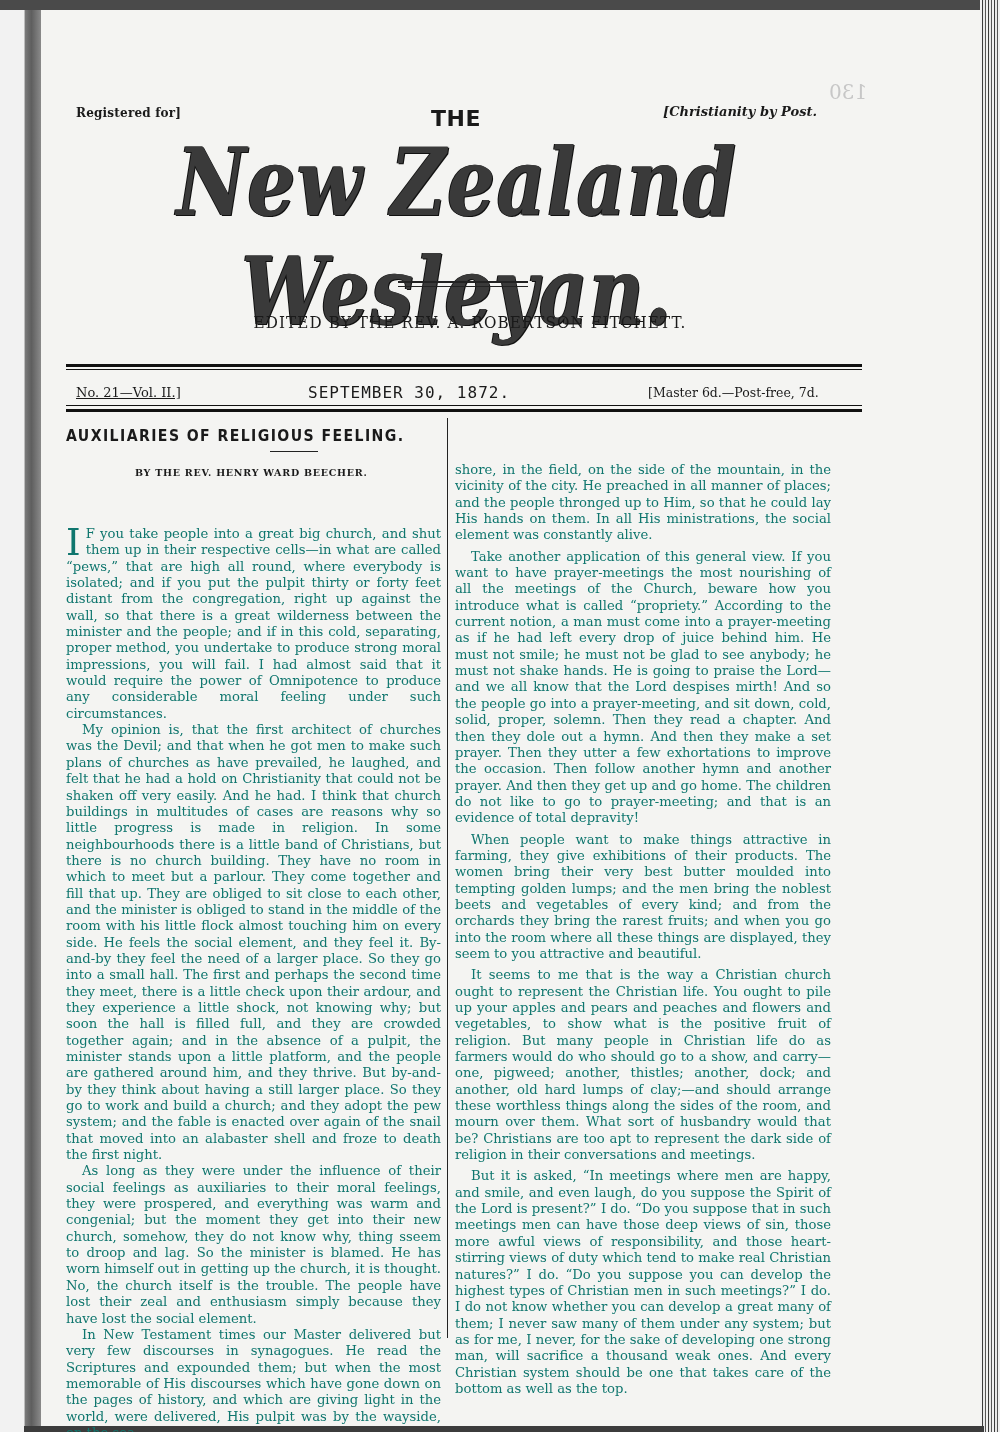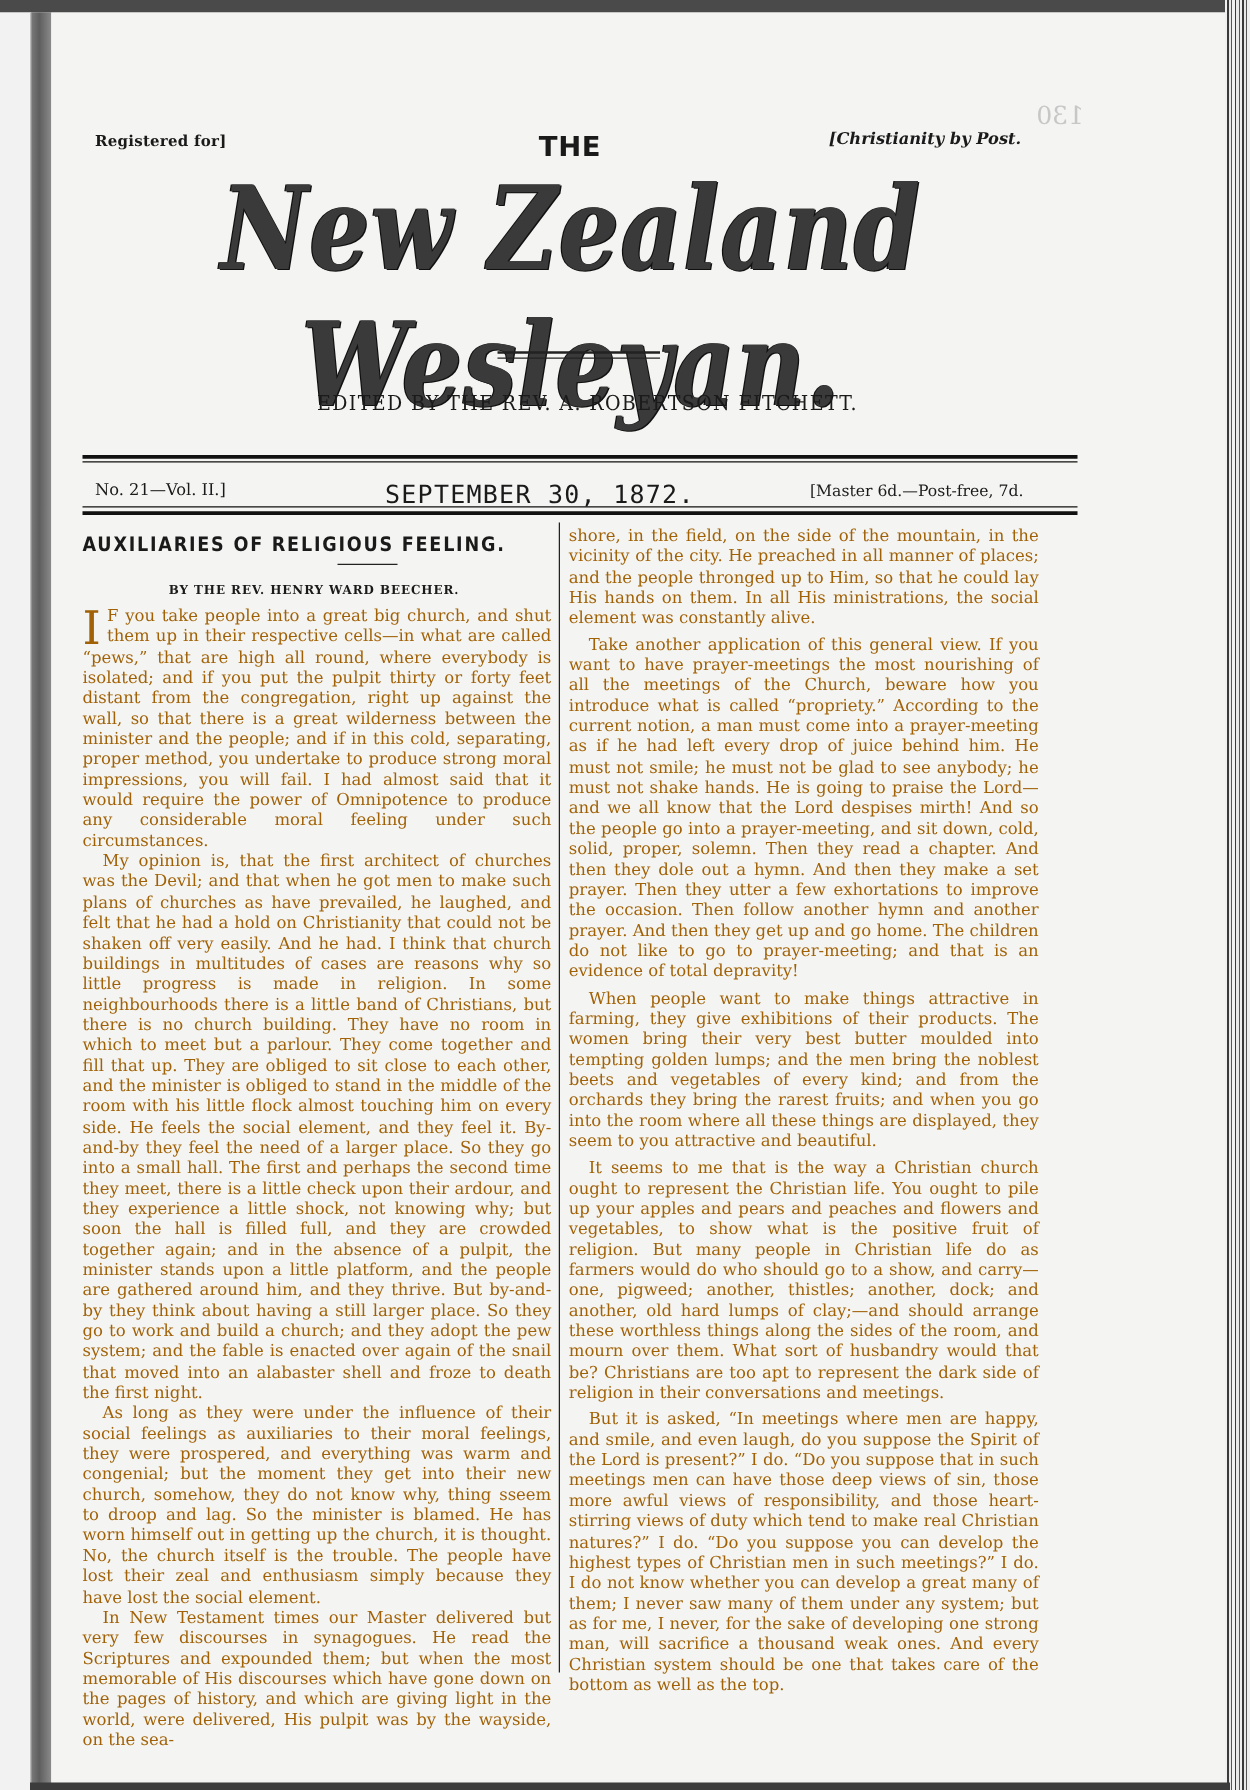--- a/index.html
+++ b/index.html
@@ -38,37 +38,37 @@
     font-size: 76px; letter-spacing: 1px; color: #3a3a3a;
     text-shadow: 1px 1px 0 #111, -1px 0 0 #111;
     transform: scaleY(1.22);
   }
   .mast-rule { position: absolute; left: 398px; top: 281px; width: 130px; height: 0; border-top: 2px solid #222; }
   .mast-rule2 { position: absolute; left: 398px; top: 286px; width: 130px; height: 0; border-top: 1px solid #222; }
   .editor-line { position: absolute; left: 190px; top: 313px; width: 560px; text-align: center; font-size: 16.5px; letter-spacing: 1.2px; transform: scaleX(0.92); }
 
   .rule-thick { position: absolute; left: 66px; width: 796px; border-top: 3px solid #111; }
   .rule-thin { position: absolute; left: 66px; width: 796px; border-top: 1px solid #111; }
-  .issue-left { position: absolute; left: 76px; top: 385px; font-size: 13px; }
-  .issue-center { position: absolute; left: 308px; top: 383px; font-family: "DejaVu Sans Mono", monospace; font-size: 20px; letter-spacing: 1px; }
+  .issue-left { position: absolute; left: 76px; top: 385px; font-size: 13px; text-decoration: underline; }
+  .issue-center { position: absolute; left: 308px; top: 383px; font-family: "DejaVu Sans Mono", monospace; font-size: 16px; letter-spacing: 1px; }
   .issue-right { position: absolute; left: 648px; top: 385px; font-size: 12.5px; }
 
   .col-divider { position: absolute; left: 447px; top: 418px; width: 0; height: 920px; border-left: 1px solid #222; }
 
   .article-title {
     position: absolute; left: 66px; top: 426px; width: 375px;
     font-family: "DejaVu Sans", sans-serif; font-weight: bold; font-size: 16px;
     letter-spacing: 1.6px; white-space: nowrap; transform: scaleX(0.88); transform-origin: left;
   }
   .title-rule { position: absolute; left: 270px; top: 451px; width: 48px; border-top: 1px solid #222; }
   .byline { position: absolute; left: 135px; top: 467px; font-size: 10px; font-weight: bold; letter-spacing: 0.8px; transform: scaleX(0.95); transform-origin: left; }
 
   .column {
     position: absolute; font-size: 13.2px; line-height: 16.35px; text-align: justify;
-    hyphens: none; color: #a16207;
+    hyphens: none; color: #0f766e; margin-top: 40px;
   }
   .col-left { left: 66px; top: 486px; width: 375px; }
   .col-right { left: 455px; top: 422px; width: 376px; }
   .column p { margin: 0; text-indent: 16px; }
   .column p + p { margin-top: 0; }
   .col-right p + p { margin-top: 5px; }
   .col-right p.cont { text-indent: 0; }
   .dropcap-para { text-indent: 0 !important; }
   .dropcap {
     float: left; font-size: 37px; line-height: 30px; margin: 2px 5px 0 0; font-weight: normal;

